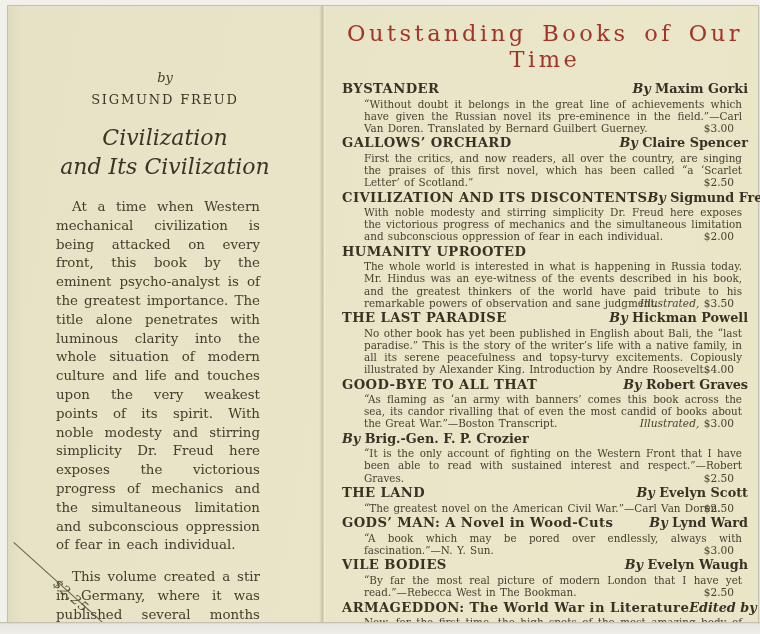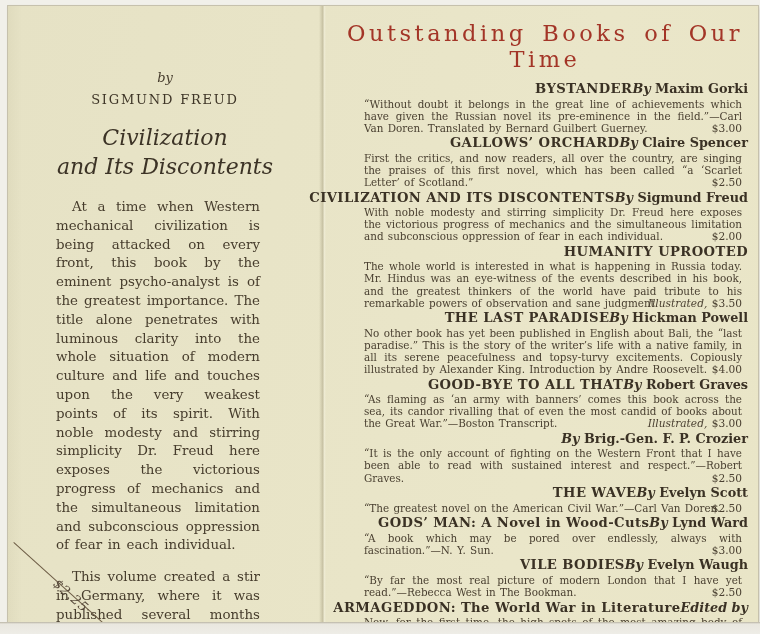--- a/index.html
+++ b/index.html
@@ -54,46 +54,46 @@
   }
   .rule { height:2px; background:#43332a; }
   .back-header {
     margin:4px 0 3px; text-align:center;
     font-size:22.5px; font-weight:normal; letter-spacing:3.5px; word-spacing:5px;
     color:#a33527;
   }
   .entries { margin-top:7px; }
   .book { margin-bottom:2.5px; }
   .book-head {
-    display:flex; justify-content:flex-end; align-items:baseline;
+    display:flex; justify-content:space-between; align-items:baseline;
     font-size:13.2px; line-height:14.5px;
   }
   .book-title { font-weight:bold; letter-spacing:0.4px; color:#3a3124; white-space:nowrap; }
   .book-author { font-size:12.8px; font-weight:bold; white-space:nowrap; color:#3a3124; }
   .book-author .pfx { font-style:italic; }
   .book-desc {
     position:relative; margin:1px 6px 2px 22px;
     font-size:10.4px; line-height:12.1px; text-align:justify;
     color:#4a4031; word-spacing:1px;
   }
-  .book-price { position:absolute; right:0; bottom:0; white-space:nowrap; font-size:10.6px; }
+  .book-price { position:absolute; right:8px; bottom:0; white-space:nowrap; font-size:10.6px; }
   .book-price .note { font-style:italic; }
 </style>
 </head>
 <body>
 
 <div class="scan">
   <div class="paper">
 
     <div class="flap">
       <div class="byline">by</div>
       <div class="flap-author">SIGMUND FREUD</div>
       <div class="flap-title">
         <div>Civilization</div>
-        <div>and Its Discontents</div>
+        <div>and Its Civilization</div>
       </div>
       <p class="first">At a time when Western mechanical civilization is being attacked on every front, this book by the eminent psycho-analyst is of the greatest importance. The title alone penetrates with luminous clarity into the whole situation of modern culture and life and touches upon the very weakest points of its spirit. With noble modesty and stirring simplicity Dr. Freud here exposes the victorious progress of mechanics and the simultaneous limitation and subconscious oppression of fear in each individual.</p>
       <p>This volume created a stir in Germany, where it was published several months ago, and a resumé of the book was cabled to the American press. It has also just been brought out in England, and now makes its first appearance in America.</p>
 
       <div class="price-line"></div>
       <div class="price-mark">$2.25</div>
     </div>
 
     <div class="fold"></div>
 
@@ -173,21 +173,21 @@
             <span class="book-author"><span class="pfx">By</span> <span>Brig.-Gen. F. P. Crozier</span></span>
           </div>
           <div class="book-desc">
             <span>“It is the only account of fighting on the Western Front that I have been able to read with sustained interest and respect.”—Robert Graves.</span>
             <span class="book-price"><span class="note"></span> <span>$2.50</span></span>
           </div>
         </div>
 
         <div class="book">
           <div class="book-head">
-            <span class="book-title">THE WAVE</span>
+            <span class="book-title">THE LAND</span>
             <span class="book-author"><span class="pfx">By</span> <span>Evelyn Scott</span></span>
           </div>
           <div class="book-desc">
             <span>“The greatest novel on the American Civil War.”—Carl Van Doren.</span>
             <span class="book-price"><span class="note"></span> <span>$2.50</span></span>
           </div>
         </div>
 
         <div class="book">
           <div class="book-head">

